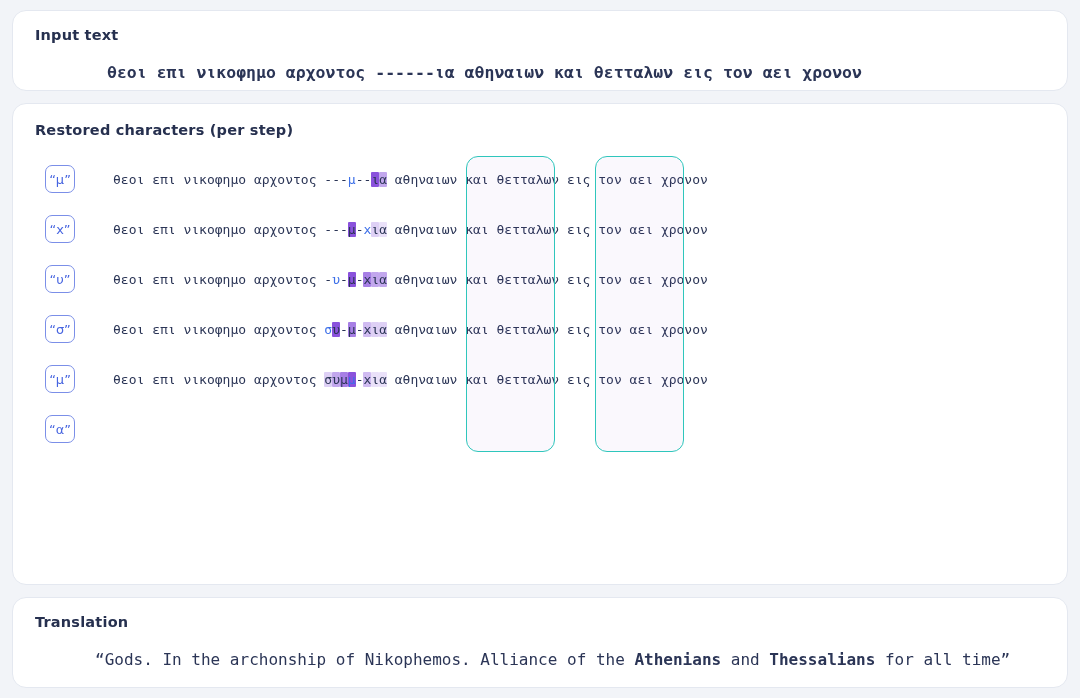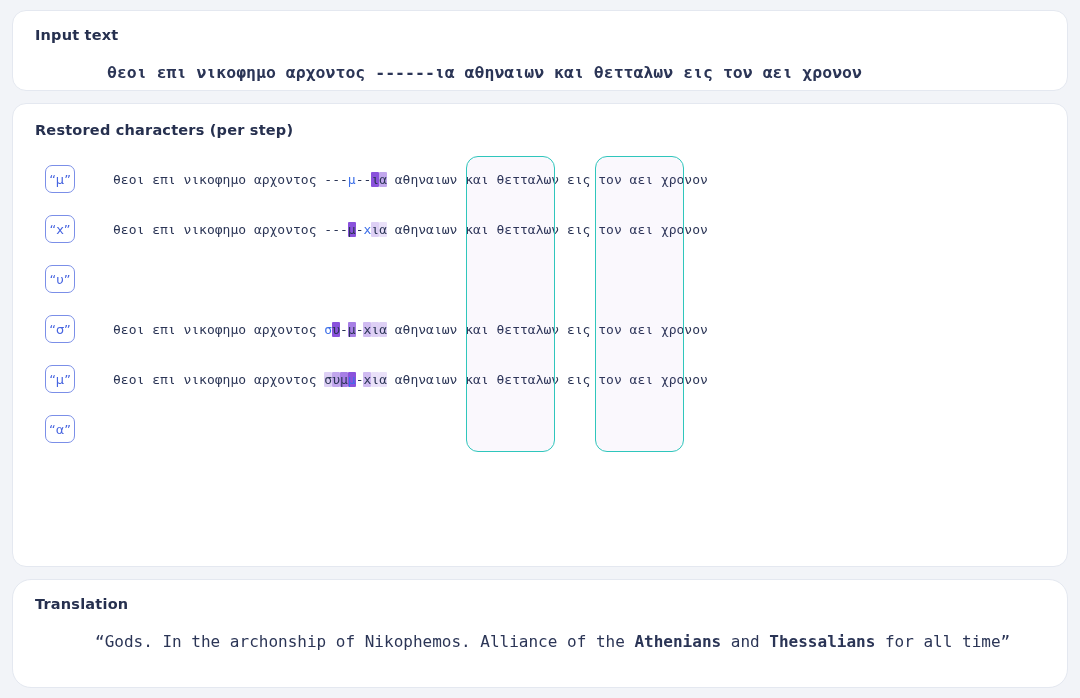--- a/index.html
+++ b/index.html
@@ -119,21 +119,21 @@
   .focus-box {
     position: absolute;
     border: 1.6px solid #2fc6bc;
     border-radius: 12px;
     background: rgba(138, 86, 220, 0.045);
     pointer-events: none;
     box-sizing: border-box;
   }
 
   
-  #translation-card { padding-bottom: 36px; border-radius: 19px; }
+  #translation-card { padding-bottom: 18px; }
   #translation-card .mono-line {
     padding-left: 60px;
     padding-top: 12px;
     font-size: 16px;
   }
   #translation-card b { font-weight: 700; }
 </style>
 </head>
 <body>
 
@@ -150,20 +150,21 @@
         <div class="step-row">
           <div class="badge">“μ”</div>
           <div class="step-text"><span>θεοι επι νικοφημο αρχοντος </span><span><span class="seg h0">-</span><span class="seg h0">-</span><span class="seg h0">-</span><span class="seg h0 blue">μ</span><span class="seg h0">-</span><span class="seg h0">-</span><span class="seg h7">ι</span><span class="seg h5">α</span></span><span> αθηναιων και θετταλων </span><span>εις τον αει χρονον</span></div>
         </div>
         <div class="step-row">
           <div class="badge">“x”</div>
           <div class="step-text"><span>θεοι επι νικοφημο αρχοντος </span><span><span class="seg h0">-</span><span class="seg h0">-</span><span class="seg h0">-</span><span class="seg h7">μ</span><span class="seg h0">-</span><span class="seg h0 blue">x</span><span class="seg h3">ι</span><span class="seg h2">α</span></span><span> αθηναιων και θετταλων </span><span>εις τον αει χρονον</span></div>
         </div>
         <div class="step-row">
           <div class="badge">“υ”</div>
+          <div class="step-text"><span>θεοι επι νικοφημο αρχοντος </span><span><span class="seg h0">-</span><span class="seg h0 blue">υ</span><span class="seg h0">-</span><span class="seg h7">μ</span><span class="seg h0">-</span><span class="seg h6">x</span><span class="seg h5">ι</span><span class="seg h5">α</span></span><span> αθηναιων και θετταλων </span><span>εις τον αει χρονον</span></div>
         </div>
         <div class="step-row">
           <div class="badge">“σ”</div>
           <div class="step-text"><span>θεοι επι νικοφημο αρχοντος </span><span><span class="seg h0 blue">σ</span><span class="seg h7">υ</span><span class="seg h0">-</span><span class="seg h6">μ</span><span class="seg h0">-</span><span class="seg h4">x</span><span class="seg h3">ι</span><span class="seg h3">α</span></span><span> αθηναιων και θετταλων </span><span>εις τον αει χρονον</span></div>
         </div>
         <div class="step-row">
           <div class="badge">“μ”</div>
           <div class="step-text"><span>θεοι επι νικοφημο αρχοντος </span><span><span class="seg h3">σ</span><span class="seg h5">υ</span><span class="seg h6">μ</span><span class="seg h7 blue">μ</span><span class="seg h0">-</span><span class="seg h4">x</span><span class="seg h2">ι</span><span class="seg h2">α</span></span><span> αθηναιων και θετταλων </span><span>εις τον αει χρονον</span></div>
         </div>
         <div class="step-row">

